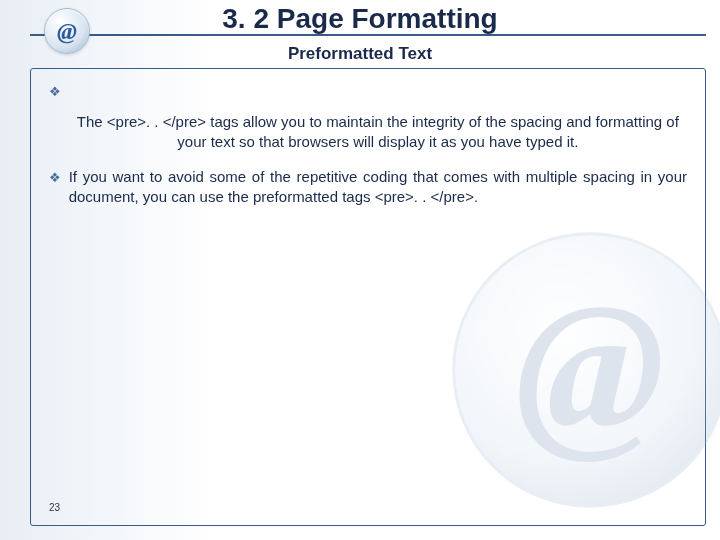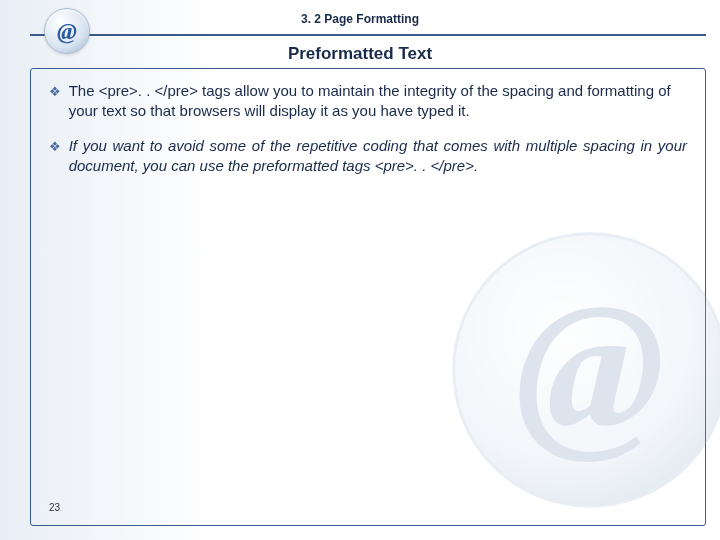--- a/index.html
+++ b/index.html
@@ -16,21 +16,21 @@
   }
   .title-bar {
     position: absolute;
     top: 4px; left: 4px; right: 4px;
     height: 30px;
     display: flex;
     align-items: center;
     justify-content: center;
   }
   .title-text {
-    font-size: 12px;
+    font-size: 28px;
     font-weight: bold;
     color: #1a2a4a;
   }
   .title-underline {
     position: absolute;
     top: 34px; left: 30px; right: 14px;
     height: 2px;
     background: #3a5a8a;
   }
   .at-icon {
@@ -78,25 +78,25 @@
     line-height: 1.35;
   }
   .bullet-glyph {
     flex: 0 0 auto;
     margin-right: 8px;
     font-size: 13px;
     color: #496a9c;
     padding-top: 2px;
   }
   .bullet-text-1 {
-    text-align: left;
+    text-align: center;
+    margin-top: 31px;
   }
   .bullet-text-2 {
     text-align: justify;
-    font-style: italic;
   }
   .page-num {
     position: absolute;
     bottom: 12px; left: 18px;
     font-size: 10px;
     color: #333;
   }
   .footer-url {
     position: absolute;
     bottom: 4px; left: 0; right: 10px;

